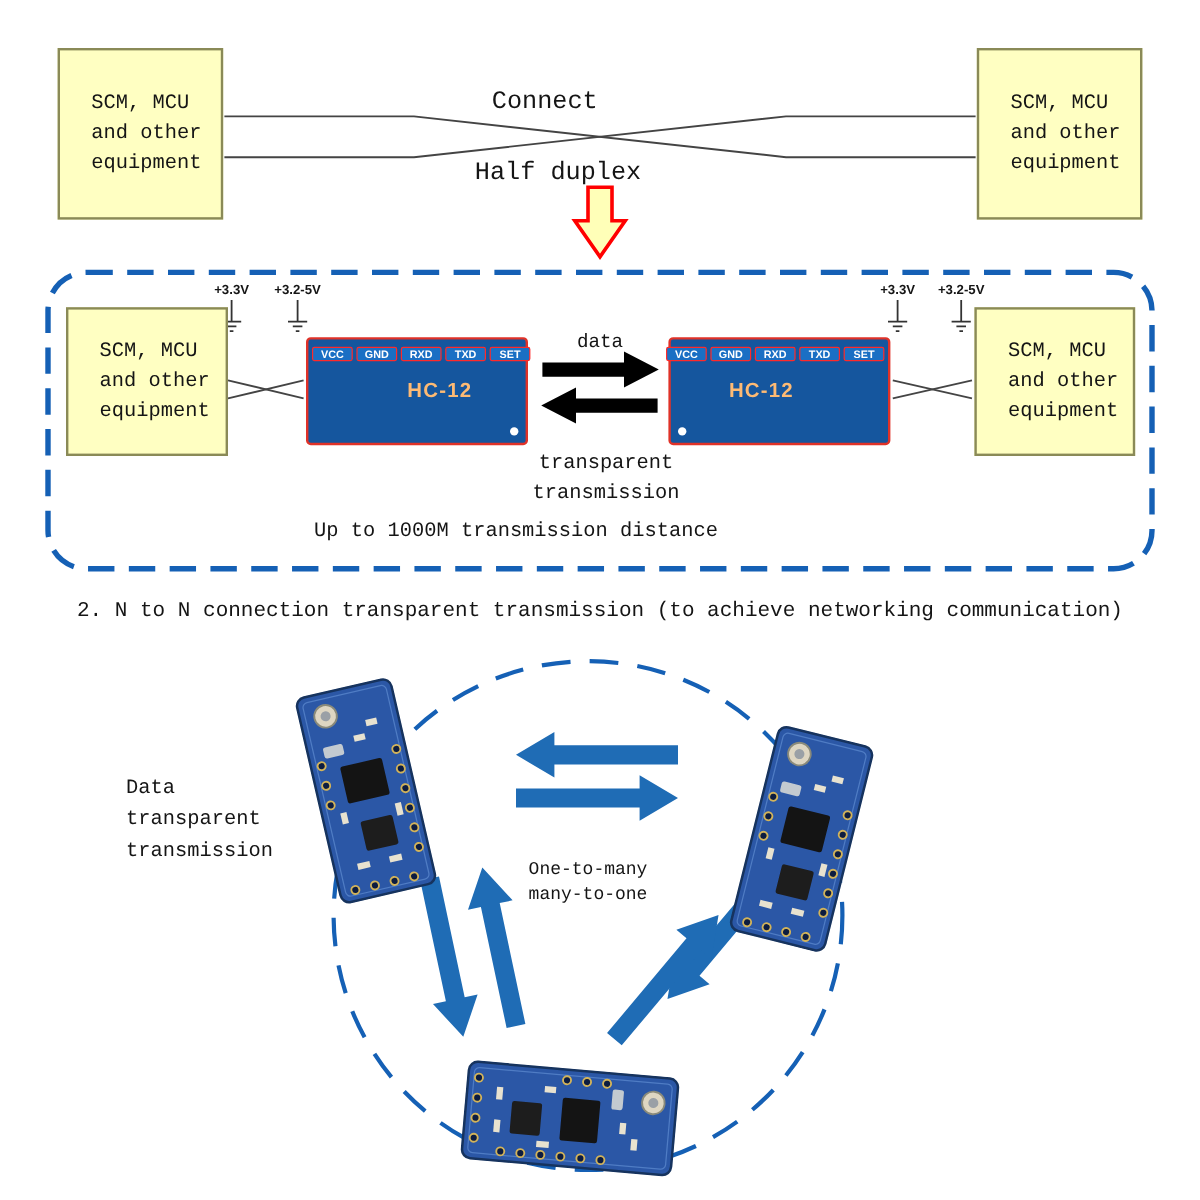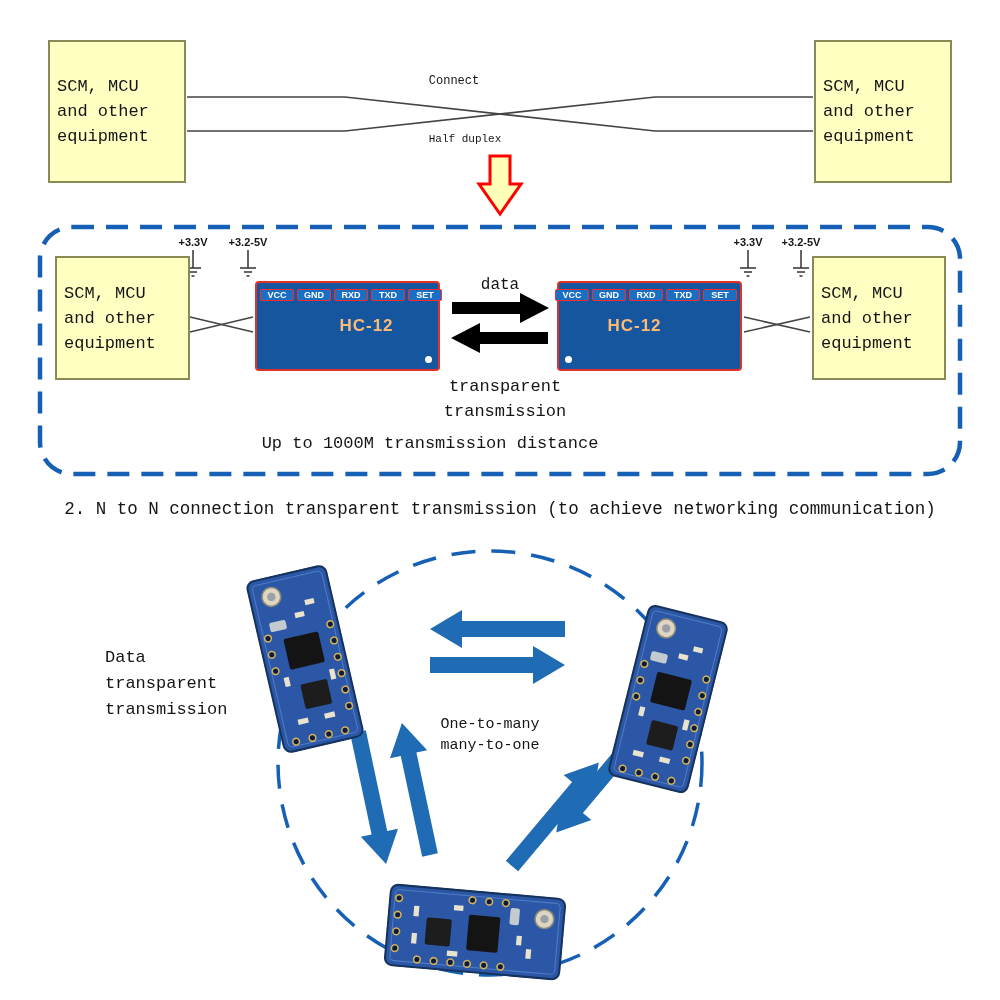--- a/index.html
+++ b/index.html
@@ -1,21 +1,21 @@
 <!DOCTYPE html>
 <html><head>
 <meta charset="utf-8">
 <style>
   *{margin:0;padding:0;box-sizing:border-box}
   html,body{background:#fff}
   body{width:1000px;height:1000px;font-family:"Liberation Mono","DejaVu Sans Mono",monospace;color:#151515}
   .canvas{position:relative;width:1000px;height:1000px;background:#fff;overflow:hidden}
   svg.overlay{position:absolute;left:0;top:0;pointer-events:none}
   .devbox{position:absolute;background:#ffffc2;border:2px solid #8a8a57;display:flex;align-items:center;
-          padding-left:7px;font-size:17px;line-height:25px;white-space:pre-line}
+          padding-left:26px;font-size:17px;line-height:25px;white-space:pre-line}
   .ctext{position:absolute;text-align:center;white-space:pre-line}
   .ltext{position:absolute;text-align:left;white-space:pre-line}
   .module{position:absolute;width:185px;height:90px;background:#15569e;border:2px solid #e03228;border-radius:4px}
   .pincol{position:absolute;top:6px;display:flex;flex-direction:row;gap:3px}
   .pincol.left{left:3px}
   .pincol.right{right:3px}
   .pin{width:34px;height:12px;background:#1a6fc4;border:1px solid #ff2a2a;border-radius:2px;color:#fff;
        font-family:"Liberation Sans",sans-serif;font-size:9px;font-weight:bold;text-align:center;line-height:10px}
   .hcname{position:absolute;top:50%;transform:translateY(-50%);color:#fdba74;font-family:"Liberation Sans",sans-serif;
           font-weight:bold;font-size:17px;letter-spacing:1px;text-align:center;width:135px}
@@ -107,22 +107,22 @@
   </svg>
 
 
   <div class="devbox" style="left:48px;top:40px;width:138px;height:143px">SCM, MCU
 and other
 equipment</div>
   <div class="devbox" style="left:814px;top:40px;width:138px;height:143px">SCM, MCU
 and other
 equipment</div>
 
-  <div class="ctext" style="left:0;top:74px;width:908px;font-size:12px">Connect</div>
-  <div class="ctext" style="left:0;top:133px;width:930px;font-size:11px">Half duplex</div>
+  <div class="ctext" style="left:0;top:74px;width:908px;font-size:21px">Connect</div>
+  <div class="ctext" style="left:0;top:133px;width:930px;font-size:21px">Half duplex</div>
 
 
   <div class="pwr" style="left:193px;top:236px">+3.3V</div>
   <div class="pwr" style="left:248px;top:236px">+3.2-5V</div>
   <div class="pwr" style="left:748px;top:236px">+3.3V</div>
   <div class="pwr" style="left:801px;top:236px">+3.2-5V</div>
 
   <div class="devbox" style="left:55px;top:256px;width:135px;height:124px">SCM, MCU
 and other
 equipment</div>

